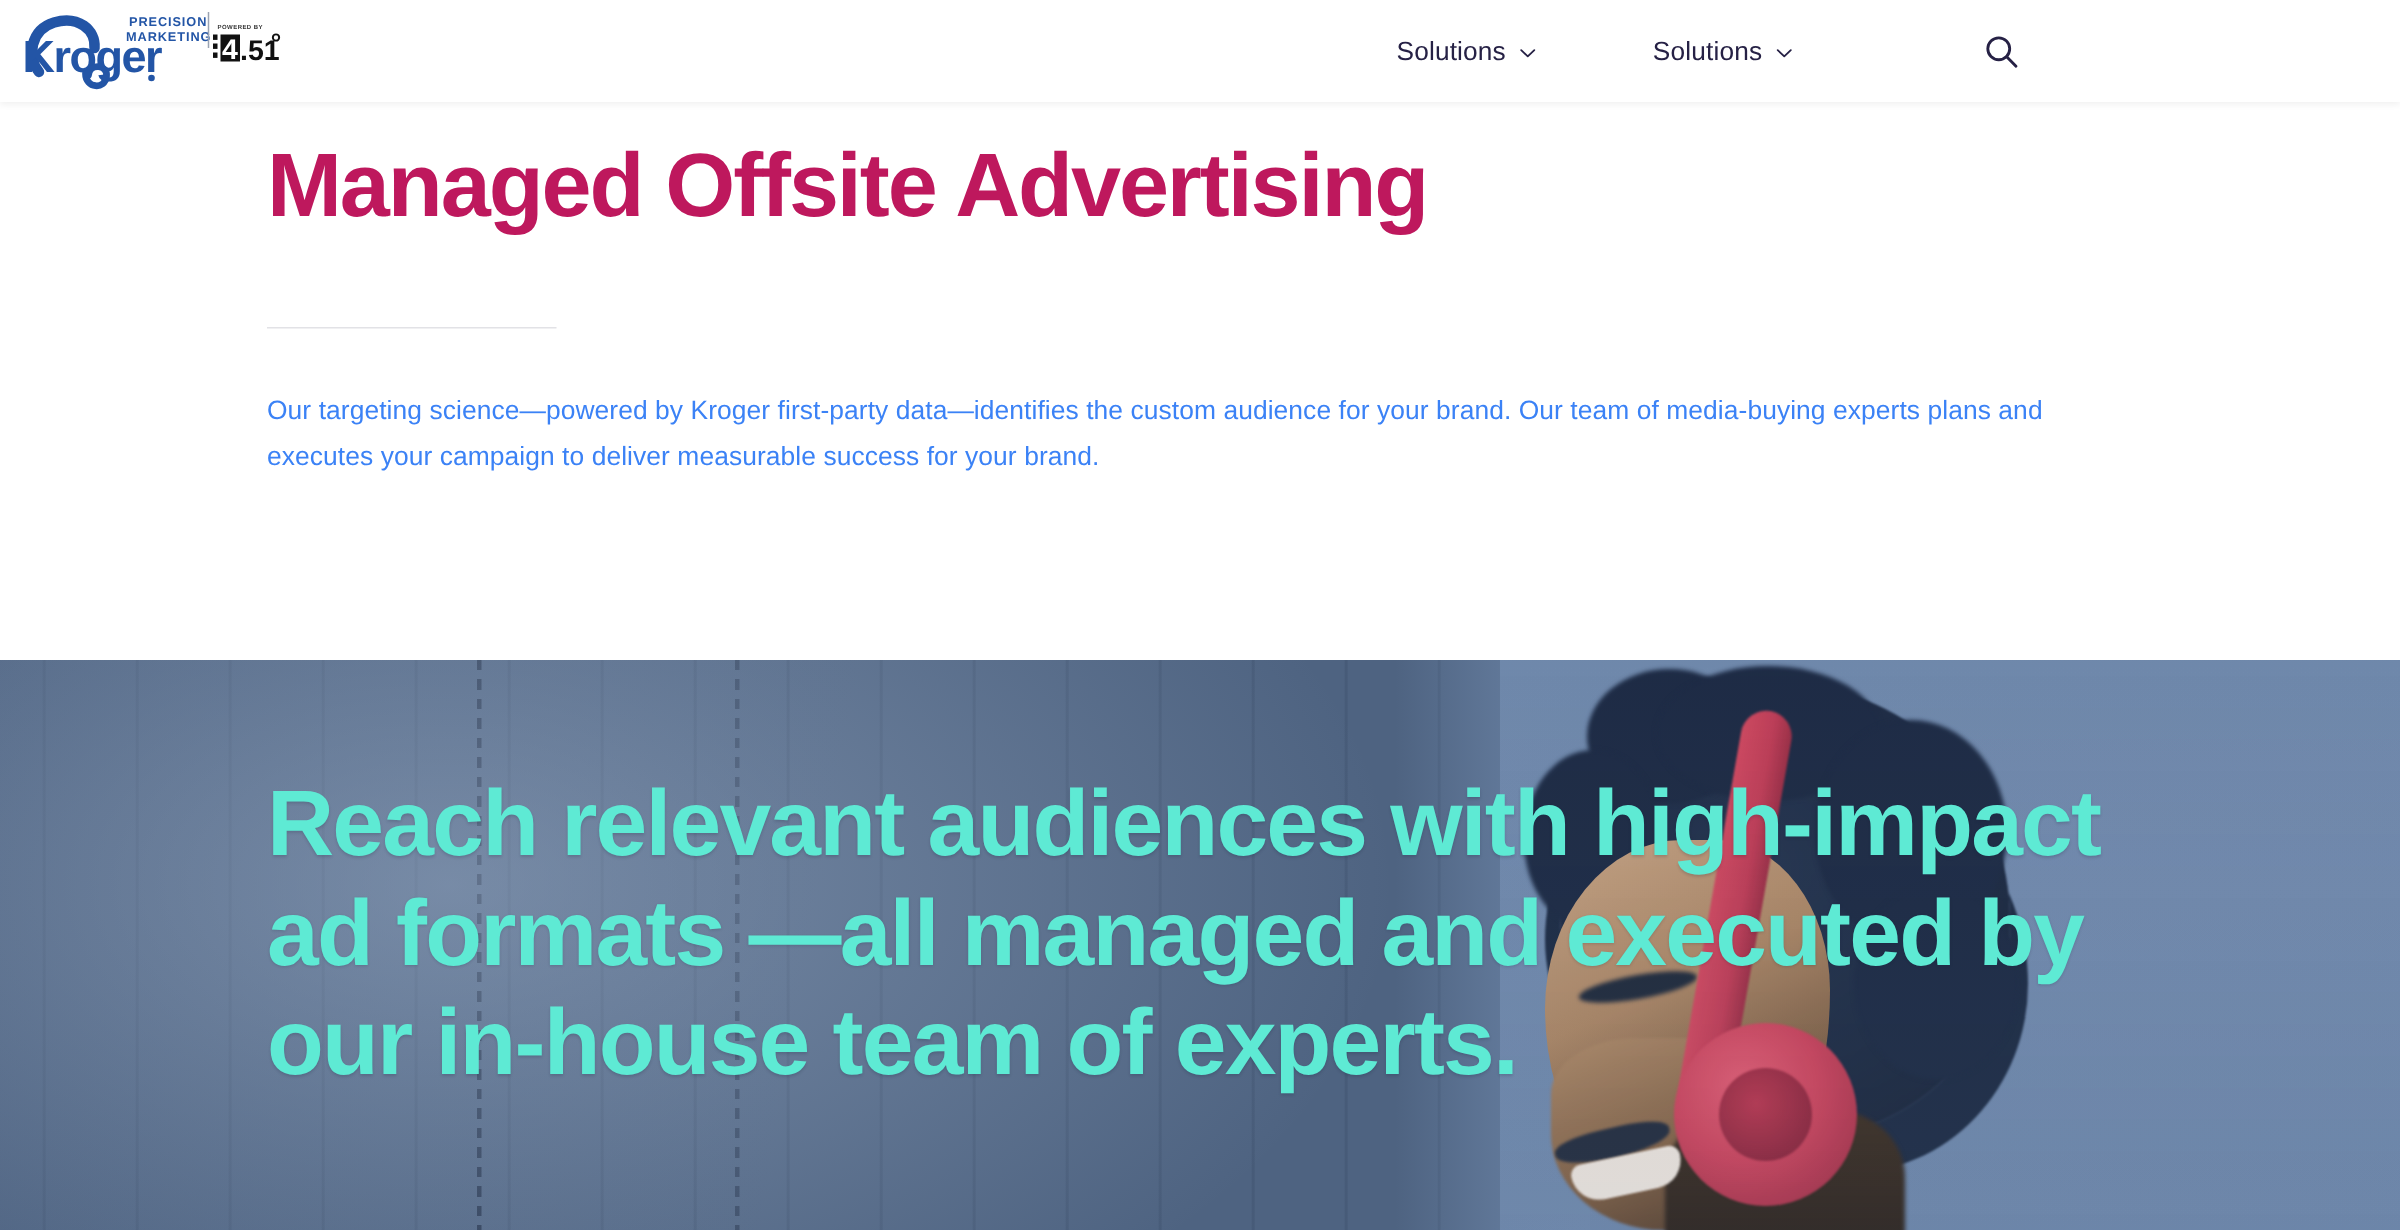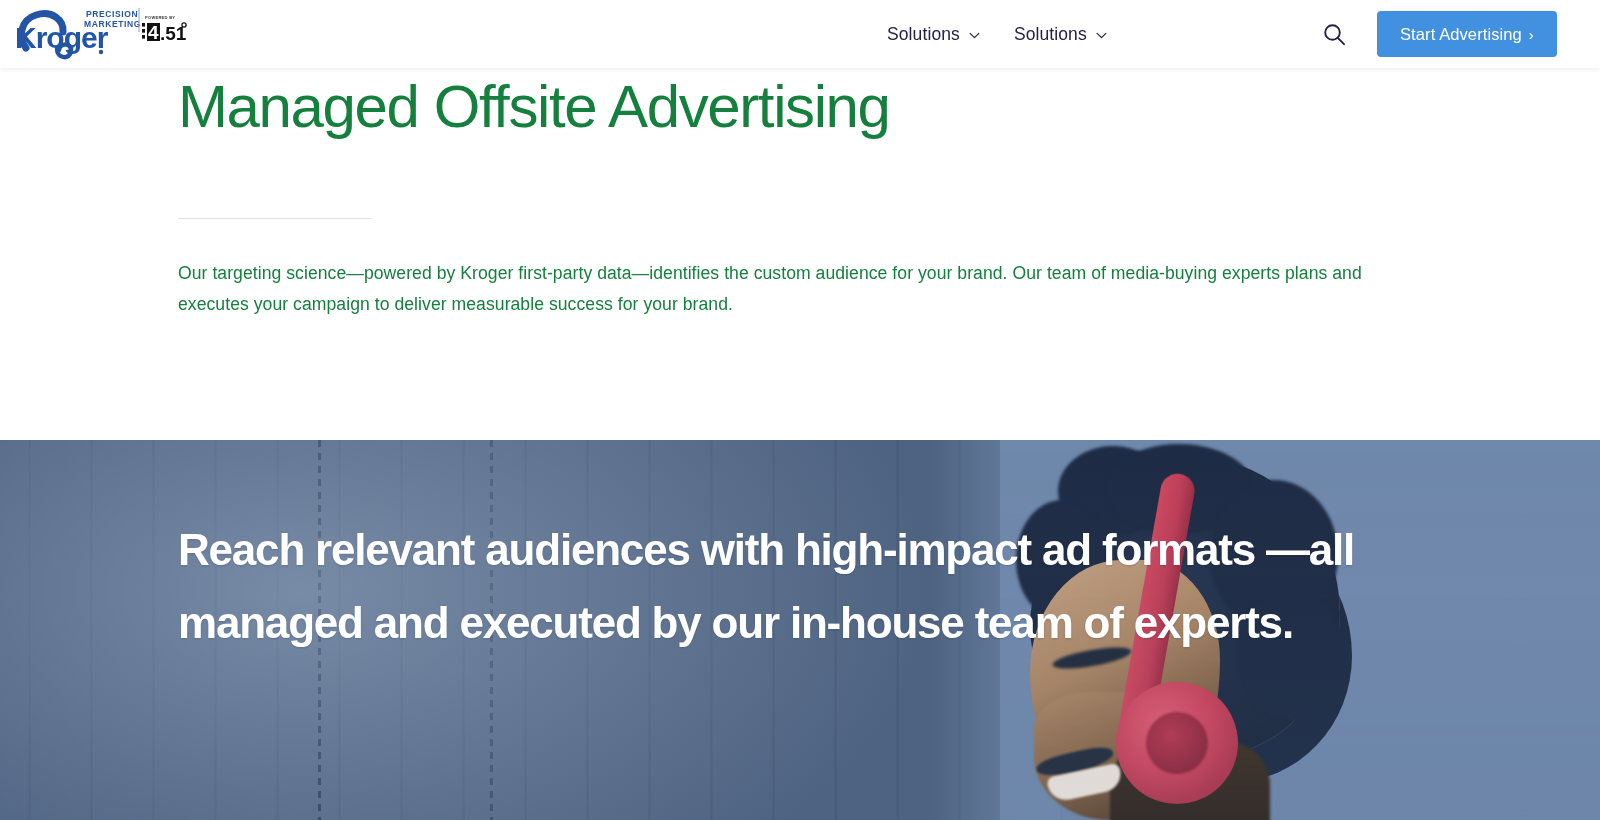--- a/index.html
+++ b/index.html
@@ -51,20 +51,21 @@
     padding: 0 17px;
     height: 68px;
     cursor: pointer;
     white-space: nowrap;
   }
   .nav-label {
     font-size: 17.5px;
     color: #262145;
     letter-spacing: 0.1px;
     font-weight: 400;
+    margin-left: 44px;
   }
   .chev {
     width: 11px;
     height: 7px;
     display: block;
     flex: none;
     margin-top: 2px;
   }
 
   .search-btn {
@@ -107,46 +108,46 @@
     position: absolute;
     top: 68px; left: 0;
     width: 1600px;
     height: 372px;
     background: #ffffff;
   }
 
   .page-title {
     position: absolute;
     left: 178px;
-    top: 5px;
+    top: 22px;
     font-size: 60px;
     line-height: 1.12;
-    font-weight: 400;
-    color: #15803d;
+    font-weight: 700;
+    color: #be185d;
     letter-spacing: -1.4px;
     white-space: nowrap;
   }
 
   .divider {
     position: absolute;
     left: 178px;
     top: 150px;
     width: 193px;
     height: 1px;
     background: #e2e2e6;
   }
 
   .intro-copy {
     position: absolute;
     left: 178px;
     top: 190px;
     width: 1215px;
     font-size: 17.6px;
     line-height: 1.78;
-    color: #15803d;
+    color: #3b82f6;
     letter-spacing: 0.05px;
   }
 
   
   .hero {
     position: absolute;
     top: 440px; left: 0;
     width: 1600px;
     height: 380px;
     overflow: hidden;
@@ -351,24 +352,24 @@
     backdrop-filter: blur(0px);
     background: linear-gradient(180deg, rgba(110,136,172,0.05), rgba(110,136,172,0.12));
   }
 
   
   .hero-heading {
     position: absolute;
     left: 178px;
     top: 73px;
     width: 1230px;
-    font-size: 44px;
+    font-size: 62px;
     line-height: 73px;
     font-weight: 700;
-    color: #ffffff;
+    color: #5eead4;
     letter-spacing: -1.2px;
     z-index: 5;
     text-shadow: 0 1px 2px rgba(20,34,58,0.18);
   }
 </style>
 </head>
 <body>
 
 <header class="site-header">
 
@@ -416,24 +417,20 @@
 
   </nav>
 
   <button class="search-btn">
     <svg width="25" height="25" viewBox="0 0 25 25">
       <circle cx="10.5" cy="10.5" r="7.3" fill="none" stroke="#262145" stroke-width="1.9"></circle>
       <line x1="15.8" y1="15.8" x2="22" y2="22.2" stroke="#262145" stroke-width="1.9" stroke-linecap="round"></line>
     </svg>
   </button>
 
-  <button class="cta-btn">
-    <span>Start Advertising</span>
-    <span class="cta-chevron">›</span>
-  </button>
 </header>
 
 <section class="intro">
   <h1 class="page-title">Managed Offsite Advertising</h1>
   <div class="divider"></div>
   <p class="intro-copy">Our targeting science—powered by Kroger first-party data—identifies the custom audience for your brand. Our team of media-buying experts plans and executes your campaign to deliver measurable success for your brand.</p>
 </section>
 
 <section class="hero">
 

